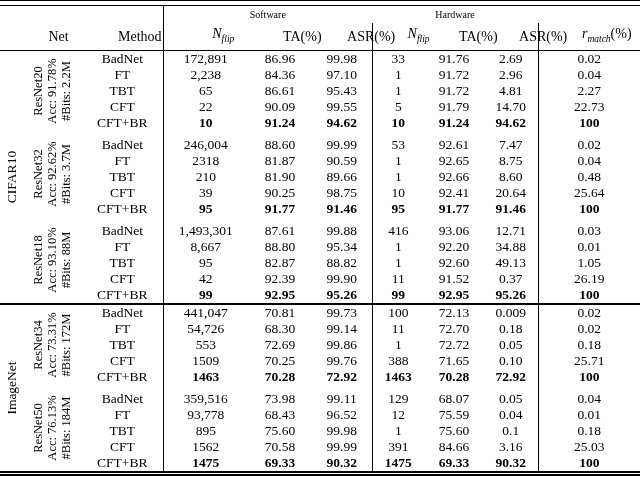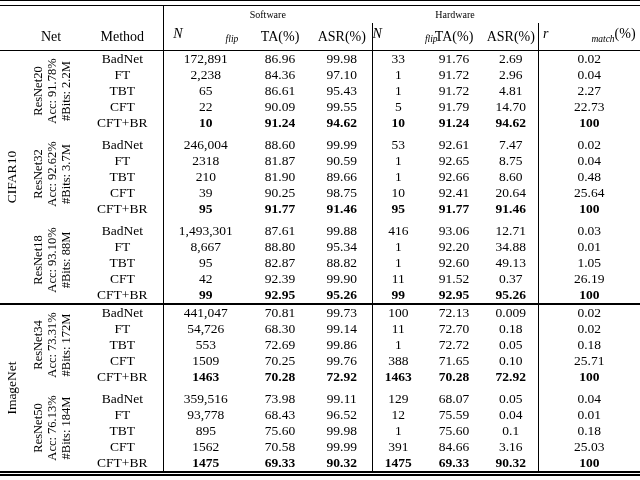--- a/index.html
+++ b/index.html
@@ -6,24 +6,24 @@
   body {
     width:640px; height:480px; overflow:hidden;
     font-family:"Liberation Serif", serif; color:#000;
   }
   .rule-top { height:4px; border-top:1px solid #000; border-bottom:1px solid #000; }
   .rule-bottom { height:1px; border-top:2px solid #000; border-bottom:2px solid #000; }
   table { border-collapse:collapse; table-layout:fixed; width:640px; }
   td, th { padding:0; margin:0; text-align:center; font-weight:normal; font-size:13.5px; line-height:16px; overflow:visible; }
   .br { border-right:1px solid #000; }
   thead tr.h1 td { font-size:10px; line-height:17px; }
-  thead tr.h2 th { font-size:14px; line-height:21px; border-bottom:1px solid #000; }
+  thead tr.h2 th { font-size:14px; line-height:21px; border-bottom:1px solid #000;padding-left:35px; }
   thead th.net-h { padding-left:20px; }
   .mvar { font-style:italic; }
-  .mvar sub { font-size:9.5px;margin-left:43px; }
+  .mvar sub { font-size:9.5px; }
   tbody tr.block-gap td { padding-top:6px; }
   tbody tr.section-start td { border-top:2px solid #000; }
   .bold { font-weight:bold; }
   .dataset-cell, .net-cell { position:relative; }
   .vrot {
     position:absolute; top:50%; left:50%;
     transform:translate(-50%,-50%) rotate(-90deg);
     white-space:nowrap; text-align:center;
     font-size:13.5px; line-height:15px;
   }

